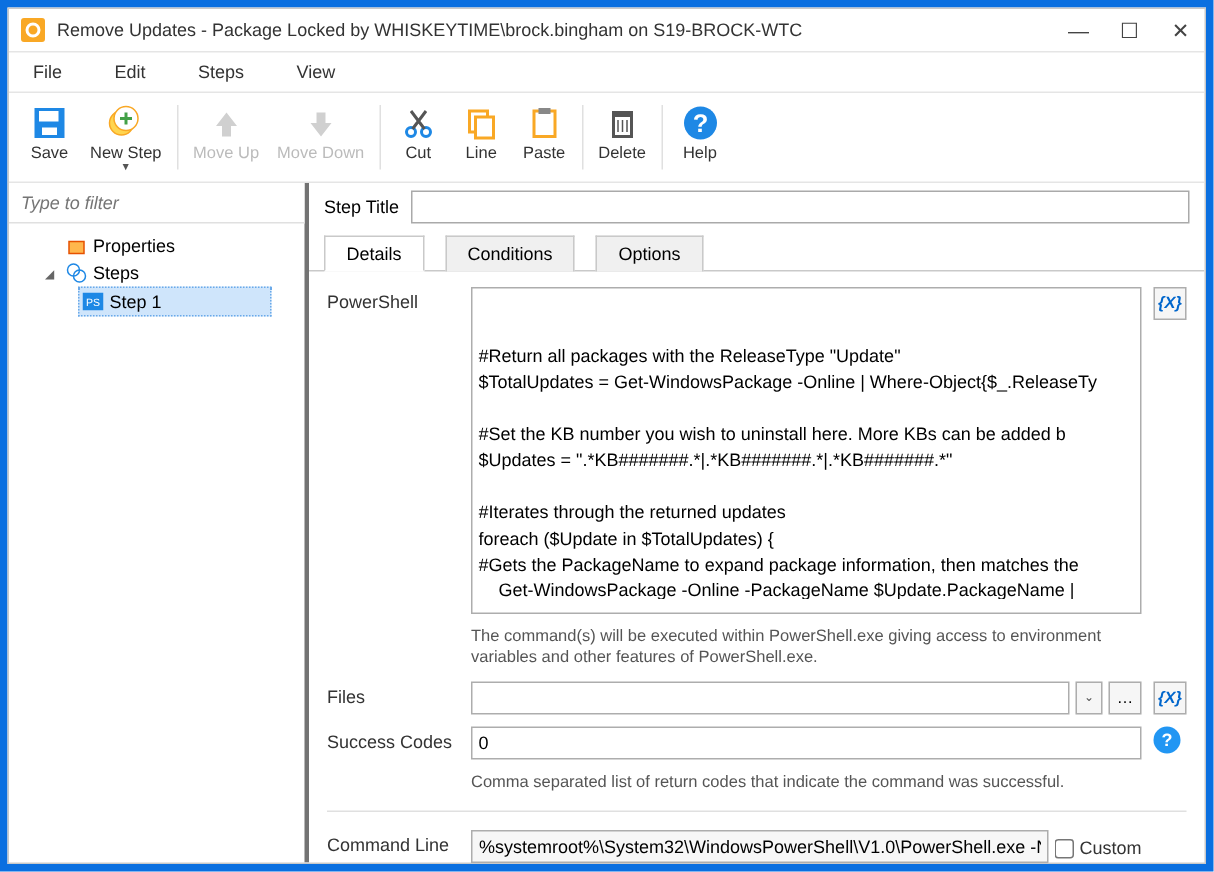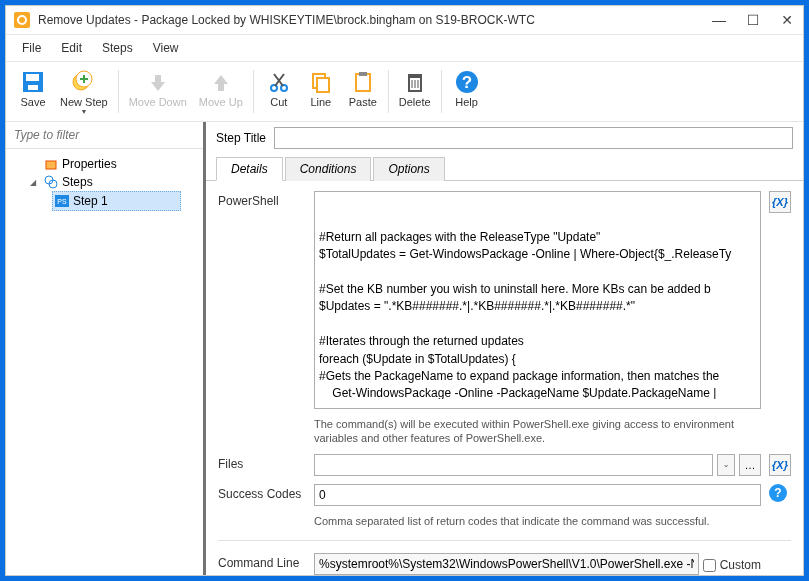--- a/index.html
+++ b/index.html
@@ -4,41 +4,41 @@
 <style>
 * { box-sizing: border-box; margin: 0; padding: 0; font-family: "Segoe UI", Tahoma, sans-serif; }
 body { background: #0a6fe0; padding: 5px; }
 .window { background: #fff; width: 799px; height: 571px; border: 1px solid #c9c9c9; display: flex; flex-direction: column; justify-content: center; }
 .titlebar { display: flex; align-items: center; padding: 6px 8px; border-bottom: 1px solid #e5e5e5; }
 .app-icon { width: 16px; height: 16px; background: #f9a825; margin-right: 8px; border-radius: 2px; position: relative; }
 .app-icon::after { content: ""; position: absolute; width: 6px; height: 6px; border: 2px solid #fff; border-radius: 50%; left: 3px; top: 3px; }
 .title { font-size: 12px; color: #333; flex: 1; }
 .winbtns { display: flex; gap: 18px; font-size: 14px; color: #444; }
 .winbtns span { cursor: pointer; width: 16px; text-align: center; }
-.menubar { display: flex; gap: 4px; padding: 4px 8px; font-size: 12px; color: #333; border-bottom: 1px solid #e5e5e5; }
+.menubar { display: flex; gap: 19px; padding: 4px 8px; font-size: 12px; color: #333; border-bottom: 1px solid #e5e5e5; }
 .menubar span { padding: 2px 8px; cursor: pointer; }
 .toolbar { display: flex; padding: 4px 6px; border-bottom: 1px solid #e5e5e5; }
 .tbtn { display: flex; flex-direction: column; align-items: center; padding: 2px 6px; font-size: 11px; color: #333; cursor: pointer; min-width: 42px; }
 .tbtn.disabled { color: #bbb; }
 .tbtn .ico { height: 28px; width: 28px; display: flex; align-items: center; justify-content: center; }
 .sep { width: 1px; background: #e0e0e0; margin: 4px 4px; }
 svg { display: block; }
 .body { flex: 1; display: flex; overflow: hidden; }
 .left { width: 200px; border-right: 3px solid #737373; display: flex; flex-direction: column; }
 .filter { border: none; border-bottom: 1px solid #e0e0e0; font-size: 12px; padding: 6px 8px; color: #888; width: 100%; font-style: italic; }
 .tree { padding: 6px 22px; font-size: 12px; }
 .tree-row { display: flex; align-items: center; padding: 2px 2px; gap: 4px; }
 .tree-row .chev { width: 10px; font-size: 8px; color: #666; }
 .tree-row.selected { background: #cfe5fb; border: 1px dotted #6aa9e9; }
 .tico { width: 14px; height: 14px; display: inline-flex; align-items: center; justify-content: center; }
 .right { flex: 1; display: flex; flex-direction: column; overflow: hidden; }
 .steptitle-row { display: flex; align-items: center; padding: 5px 10px; gap: 8px; font-size: 12px; }
 .steptitle-row input { flex: 1; border: 1px solid #aaa; font-size: 12px; padding: 3px 4px; }
 .tabs { display: flex; border-bottom: 1px solid #c9c9c9; padding-left: 10px; margin-top: 2px; }
-.tab { padding: 4px 14px; font-size: 12px; border: 1px solid #c9c9c9; border-bottom: none; background: #f0f0f0; margin-right: 2px; position: relative; top: 1px; cursor: pointer; font-style: italic; }
+.tab { padding: 4px 14px; font-size: 12px; border: 1px solid #c9c9c9; border-bottom: none; background: #f0f0f0; margin-right: 14px; position: relative; top: 1px; cursor: pointer; }
 .tab.active { background: #fff; border-bottom: 1px solid #fff; }
 .form { padding: 10px 12px; font-size: 12px; display: grid; grid-template-columns: 88px 1fr auto; gap: 8px 8px; align-items: start; overflow: auto; }
 .form label { color: #333; padding-top: 3px; }
 .codebox { border: 1px solid #adadad; background: #fff; font-family: Consolas, monospace; font-size: 12px; line-height: 1.45; white-space: pre; overflow: hidden; position: relative; height: 218px; padding: 2px 4px; }
 .codebox .code { overflow: hidden; height: 170px; }
 .xbtn { width: 22px; height: 22px; border: 1px solid #adadad; background: #f6f6f6; display: flex; align-items: center; justify-content: center; font-size: 11px; color: #0066cc; font-weight: bold; cursor: pointer; font-style: italic; }
 .helptext { grid-column: 2 / 3; color: #555; font-size: 11px; line-height: 1.3; }
 .inline-input { display: flex; gap: 4px; align-items: center; }
 .inline-input input { flex: 1; border: 1px solid #adadad; padding: 3px 4px; font-size: 12px; }
 .dropbtn { width: 18px; height: 22px; border: 1px solid #adadad; background: #f6f6f6; display: flex; align-items: center; justify-content: center; font-size: 8px; color: #555; cursor: pointer; }
@@ -88,32 +88,32 @@
             <path d="M13 6 L13 14 M9 10 L17 10" stroke="#43a047" stroke-width="2"></path>
           </svg>
         </div>
       <span>New Step</span>
       <span style="font-size:7px;color:#555;">▼</span>
     </div>
     <div class="sep"></div>
     <div class="tbtn disabled">
       <div class="ico">
           <svg width="22" height="22">
+            <path d="M11 4 L18 13 L14 13 L14 20 L8 20 L8 13 L4 13 Z" fill="#d0d0d0"></path>
+          </svg>
+        </div>
+      <span>Move Up</span>
+    </div>
+    <div class="tbtn disabled">
+      <div class="ico">
+          <svg width="22" height="22">
             <path d="M11 20 L18 11 L14 11 L14 4 L8 4 L8 11 L4 11 Z" fill="#d0d0d0"></path>
           </svg>
         </div>
       <span>Move Down</span>
-    </div>
-    <div class="tbtn disabled">
-      <div class="ico">
-          <svg width="22" height="22">
-            <path d="M11 4 L18 13 L14 13 L14 20 L8 20 L8 13 L4 13 Z" fill="#d0d0d0"></path>
-          </svg>
-        </div>
-      <span>Move Up</span>
     </div>
     <div class="sep"></div>
     <div class="tbtn">
       <div class="ico">
           <svg width="24" height="24">
             <circle cx="7" cy="18" r="3" fill="none" stroke="#1e88e5" stroke-width="2"></circle>
             <circle cx="17" cy="18" r="3" fill="none" stroke="#1e88e5" stroke-width="2"></circle>
             <path d="M8 16 L17 4 M16 16 L7 4" stroke="#555" stroke-width="2"></path>
           </svg>
         </div>

